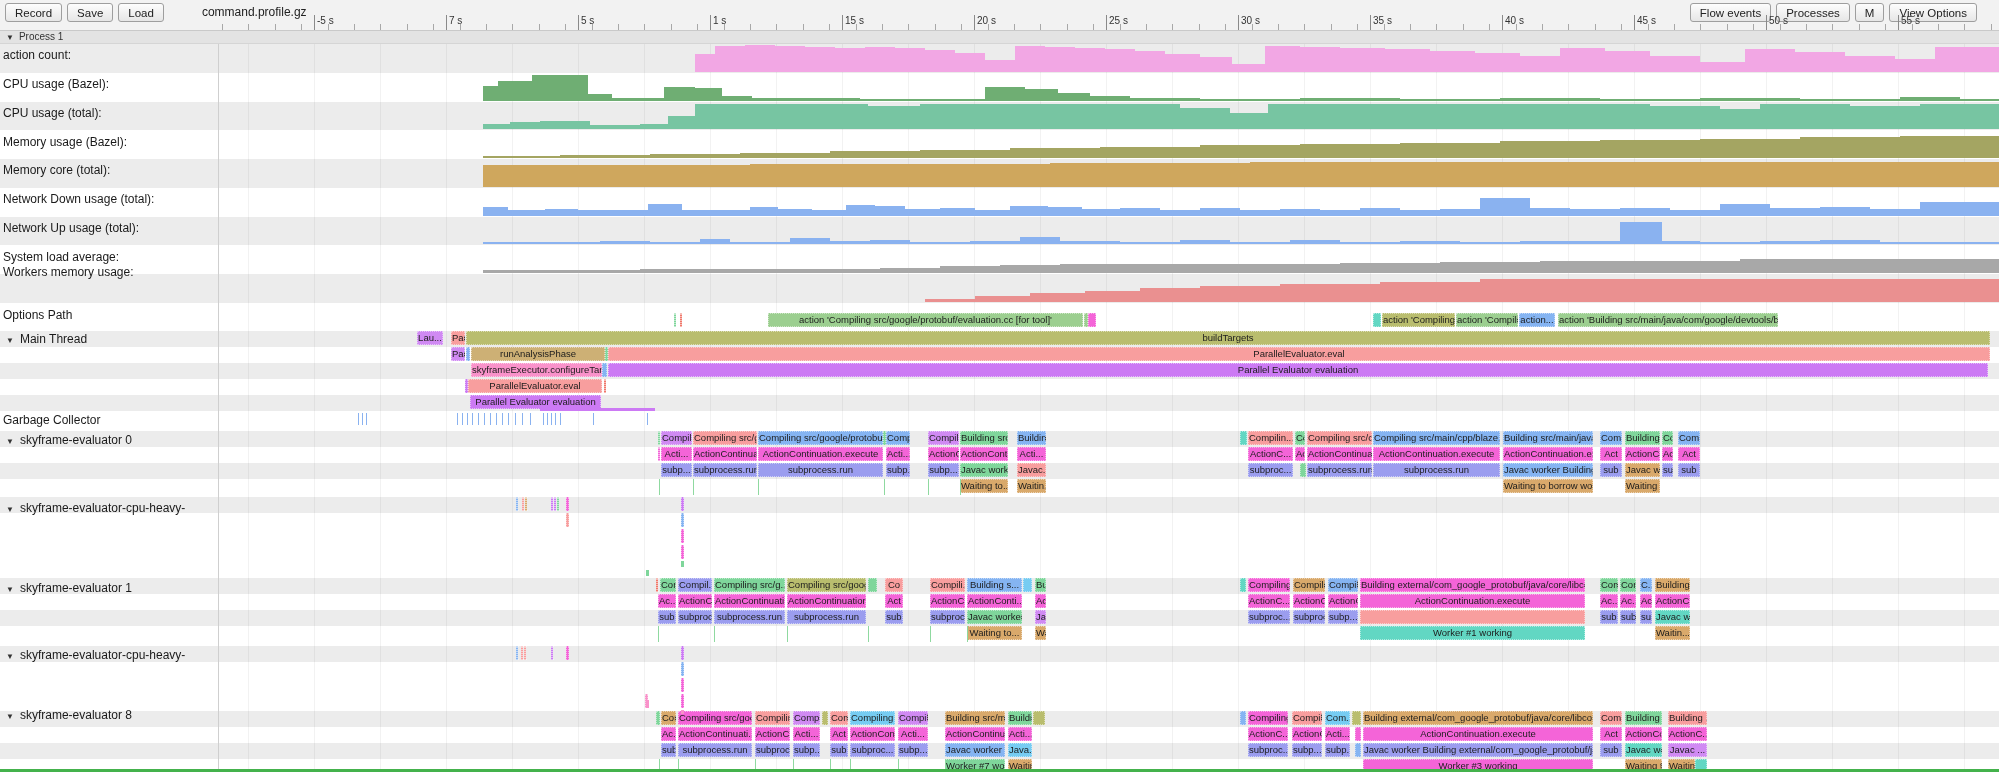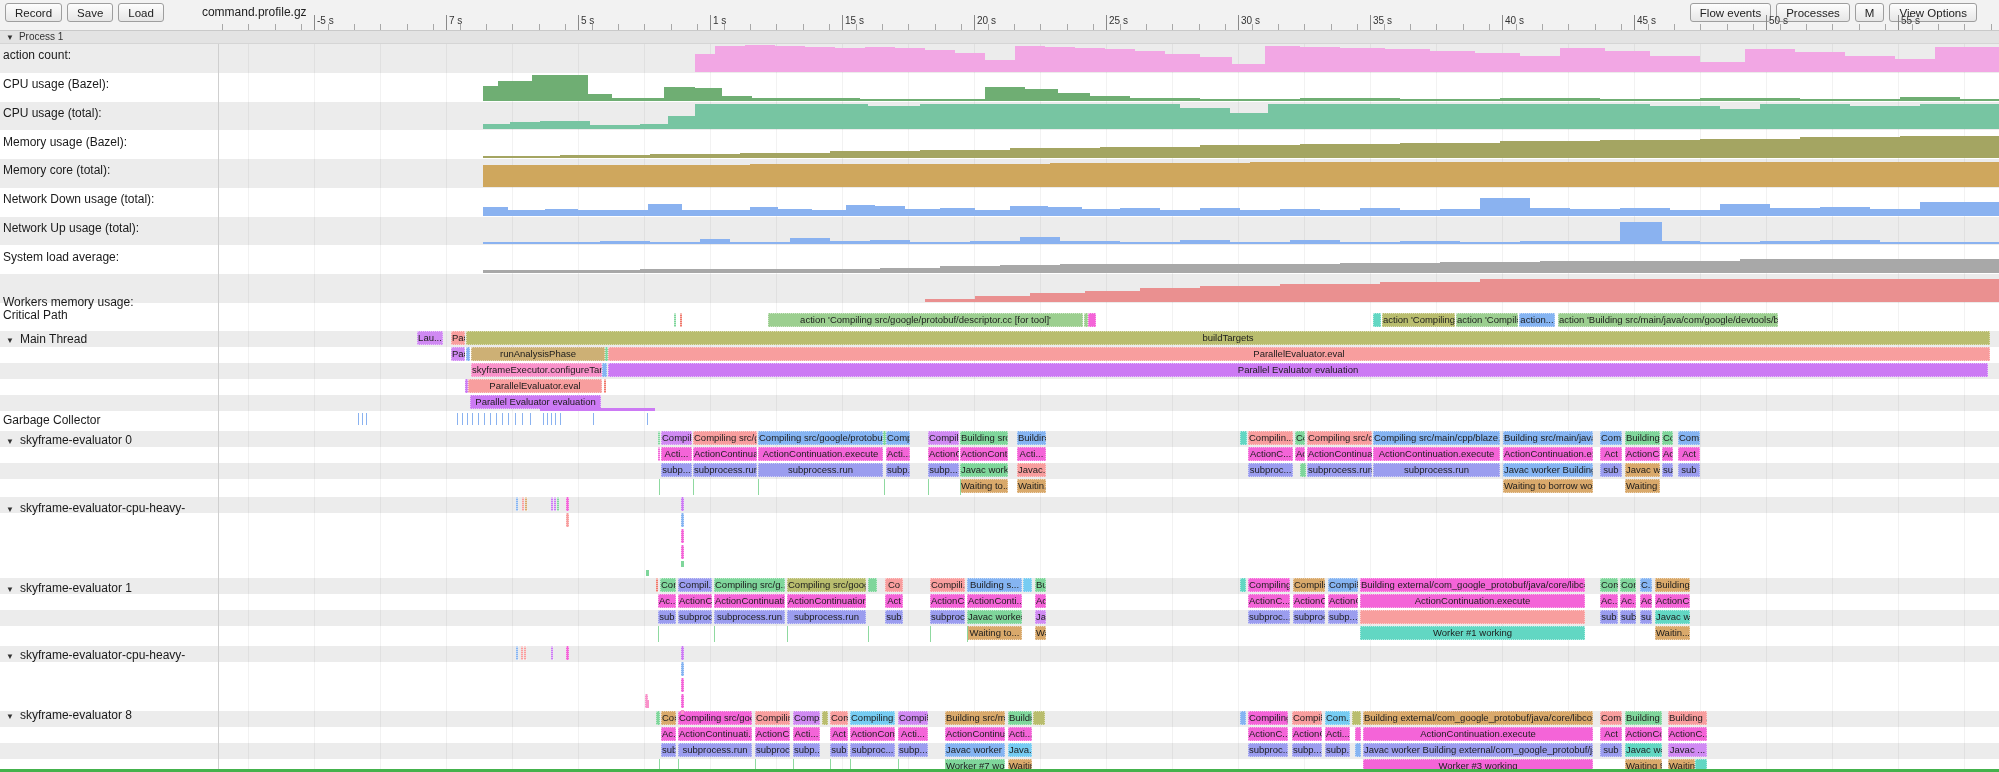--- a/index.html
+++ b/index.html
@@ -407,21 +407,21 @@
       <div class="cbar" style="left: 975px; width: 55px; top: 296px; height: 6px; background: rgb(234, 144, 144);"></div>
       <div class="cbar" style="left: 1030px; width: 55px; top: 293px; height: 9px; background: rgb(234, 144, 144);"></div>
       <div class="cbar" style="left: 1085px; width: 55px; top: 291px; height: 11px; background: rgb(234, 144, 144);"></div>
       <div class="cbar" style="left: 1140px; width: 60px; top: 288px; height: 14px; background: rgb(234, 144, 144);"></div>
       <div class="cbar" style="left: 1200px; width: 80px; top: 286px; height: 16px; background: rgb(234, 144, 144);"></div>
       <div class="cbar" style="left: 1280px; width: 100px; top: 284px; height: 18px; background: rgb(234, 144, 144);"></div>
       <div class="cbar" style="left: 1380px; width: 100px; top: 282px; height: 20px; background: rgb(234, 144, 144);"></div>
       <div class="cbar" style="left: 1480px; width: 519px; top: 279px; height: 23px; background: rgb(234, 144, 144);"></div>
       <div class="span" style="left: 674px; width: 2px; top: 313px; background: rgb(127, 214, 155);"></div>
       <div class="span" style="left: 680px; width: 2px; top: 313px; background: rgb(240, 119, 106);"></div>
-      <div class="span" style="left: 768px; width: 315px; top: 313px; background: rgb(156, 207, 144);">action 'Compiling src/google/protobuf/descriptor.cc [for tool]'</div>
+      <div class="span" style="left: 768px; width: 315px; top: 313px; background: rgb(156, 207, 144);">action 'Compiling src/google/protobuf/evaluation.cc [for tool]'</div>
       <div class="span" style="left: 1084px; width: 4px; top: 313px; background: rgb(156, 207, 144);"></div>
       <div class="span" style="left: 1088px; width: 8px; top: 313px; background: rgb(244, 100, 216);"></div>
       <div class="span" style="left: 1373px; width: 8px; top: 313px; background: rgb(98, 215, 195);"></div>
       <div class="span" style="left: 1382px; width: 73px; top: 313px; background: rgb(185, 189, 110);">action 'Compiling...</div>
       <div class="span" style="left: 1456px; width: 62px; top: 313px; background: rgb(156, 207, 144);">action 'Compili...</div>
       <div class="span" style="left: 1519px; width: 36px; top: 313px; background: rgb(133, 180, 242);">action...</div>
       <div class="span" style="left: 1558px; width: 220px; top: 313px; background: rgb(156, 207, 144);">action 'Building src/main/java/com/google/devtools/build/lib/buildeventst...</div>
       <div class="span" style="left: 417px; width: 26px; top: 331px; background: rgb(208, 138, 243);">Lau...</div>
       <div class="span" style="left: 451px; width: 14px; top: 331px; background: rgb(248, 158, 158);">Par</div>
       <div class="span" style="left: 466px; width: 1524px; top: 331px; background: rgb(185, 189, 110);">buildTargets</div>
@@ -683,22 +683,22 @@
     </div>
   <div id="labels">
       <div class="row-label" style="top: 47px;"><span>action count:</span></div>
       <div class="row-label" style="top: 76px;"><span>CPU usage (Bazel):</span></div>
       <div class="row-label" style="top: 105px;"><span>CPU usage (total):</span></div>
       <div class="row-label" style="top: 134px;"><span>Memory usage (Bazel):</span></div>
       <div class="row-label" style="top: 162px;"><span>Memory core (total):</span></div>
       <div class="row-label" style="top: 191px;"><span>Network Down usage (total):</span></div>
       <div class="row-label" style="top: 220px;"><span>Network Up usage (total):</span></div>
       <div class="row-label" style="top: 249px;"><span>System load average:</span></div>
-      <div class="row-label" style="top: 294px;"><span>Workers memory usage:</span></div>
-      <div class="row-label" style="top: 307px;"><span>Critical Path</span></div>
+      <div class="row-label" style="top: 264px;"><span>Workers memory usage:</span></div>
+      <div class="row-label" style="top: 307px;"><span>Options Path</span></div>
       <div class="row-label" style="top: 331px;"><span class="caret">▼</span><span>Main Thread</span></div>
       <div class="row-label" style="top: 412px;"><span>Garbage Collector</span></div>
       <div class="row-label" style="top: 432px;"><span class="caret">▼</span><span>skyframe-evaluator 0</span></div>
       <div class="row-label" style="top: 500px;"><span class="caret">▼</span><span>skyframe-evaluator-cpu-heavy-</span></div>
       <div class="row-label" style="top: 580px;"><span class="caret">▼</span><span>skyframe-evaluator 1</span></div>
       <div class="row-label" style="top: 647px;"><span class="caret">▼</span><span>skyframe-evaluator-cpu-heavy-</span></div>
       <div class="row-label" style="top: 707px;"><span class="caret">▼</span><span>skyframe-evaluator 8</span></div>
     </div>
   <div class="divider"></div>
 <div class="bottom-line" style="background: rgb(68, 178, 76);"></div>

